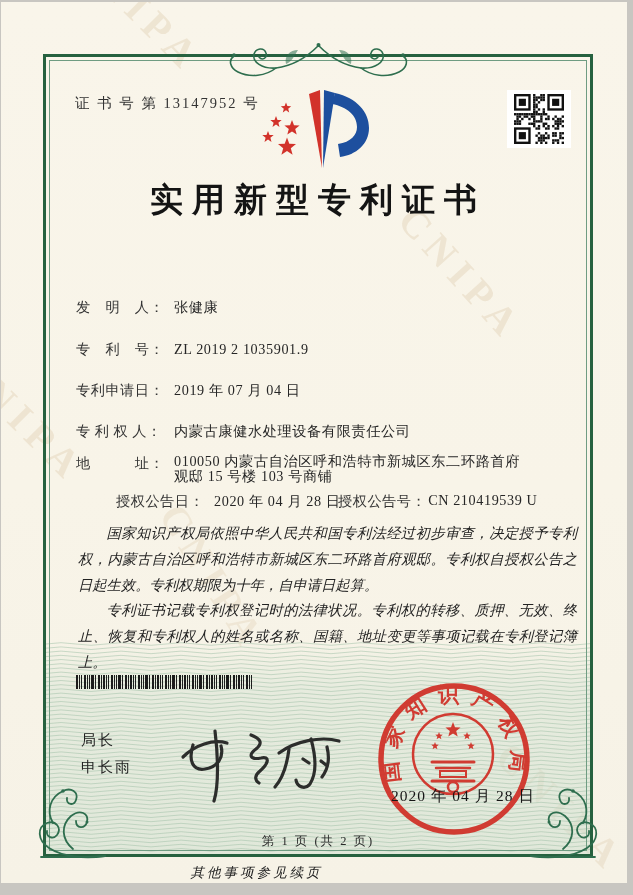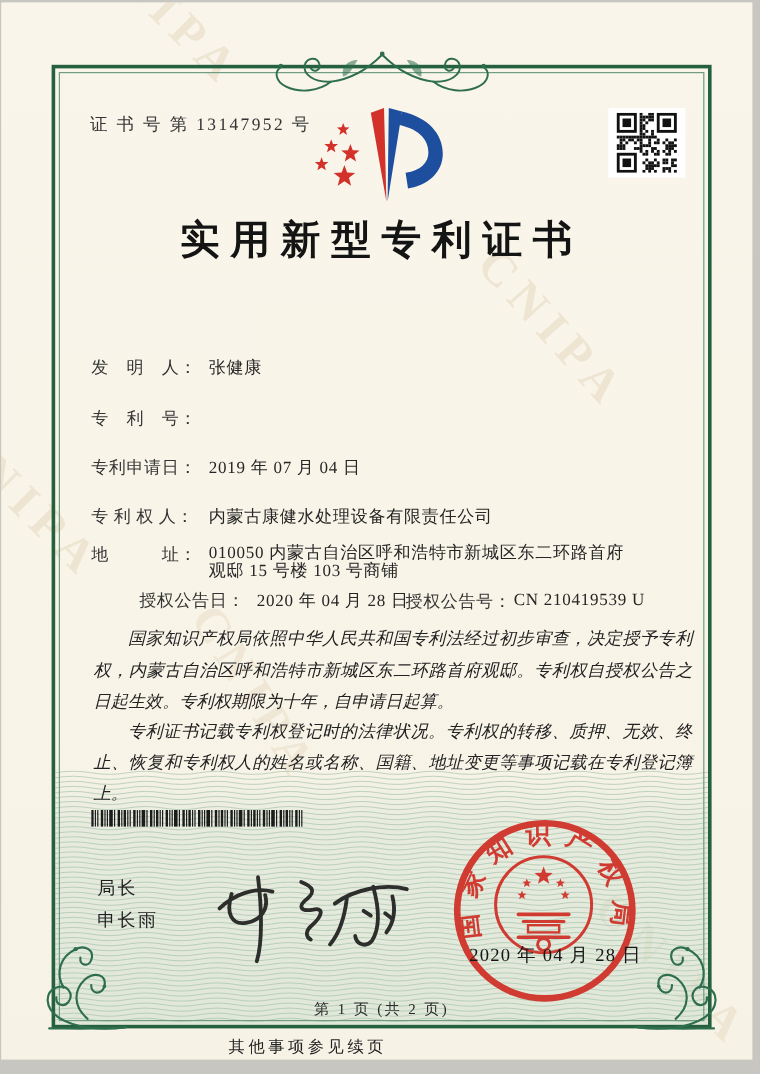--- a/index.html
+++ b/index.html
@@ -73,21 +73,21 @@
   .seal-date{
     position:absolute;left:390px;top:784px;z-index:5;
     font-size:15.5px;letter-spacing:1px;color:#161616;white-space:nowrap;
   }
   .page-info{
     position:absolute;left:42px;top:831px;width:550px;z-index:3;
     text-align:center;font-size:12.5px;letter-spacing:2px;color:#2a2a2a;
   }
   .continuation-note{
     position:absolute;left:0;top:862px;width:511px;z-index:3;
-    text-align:center;font-size:13.5px;letter-spacing:3px;color:#222;
+    text-align:center;font-size:13.5px;letter-spacing:3px;font-style:italic;color:#222;
   }
 </style>
 </head>
 <body>
 
 <div class="paper">
 
   <div class="watermark" style="left:55px;top:-18px;transform:rotate(45deg);">CNIPA</div>
   <div class="watermark" style="left:378px;top:248px;transform:rotate(48deg);">CNIPA</div>
   <div class="watermark" style="left:-62px;top:392px;transform:rotate(45deg);">CNIPA</div>
@@ -340,20 +340,21 @@
   </div>
 
   <div class="doc-title">实用新型专利证书</div>
 
   <div class="field-row row-inventor">
     <span class="field-label">发　明　人：</span>
     <span class="field-value">张健康</span>
   </div>
   <div class="field-row row-patentno">
     <span class="field-label">专　利　号：</span>
+    <span class="field-value">ZL 2019 2 1035901.9</span>
   </div>
   <div class="field-row row-filing">
     <span class="field-label">专利申请日：</span>
     <span class="field-value">2019 年 07 月 04 日</span>
   </div>
   <div class="field-row row-patentee">
     <span class="field-label">专 利 权 人：</span>
     <span class="field-value">内蒙古康健水处理设备有限责任公司</span>
   </div>
   <div class="field-row row-address">

